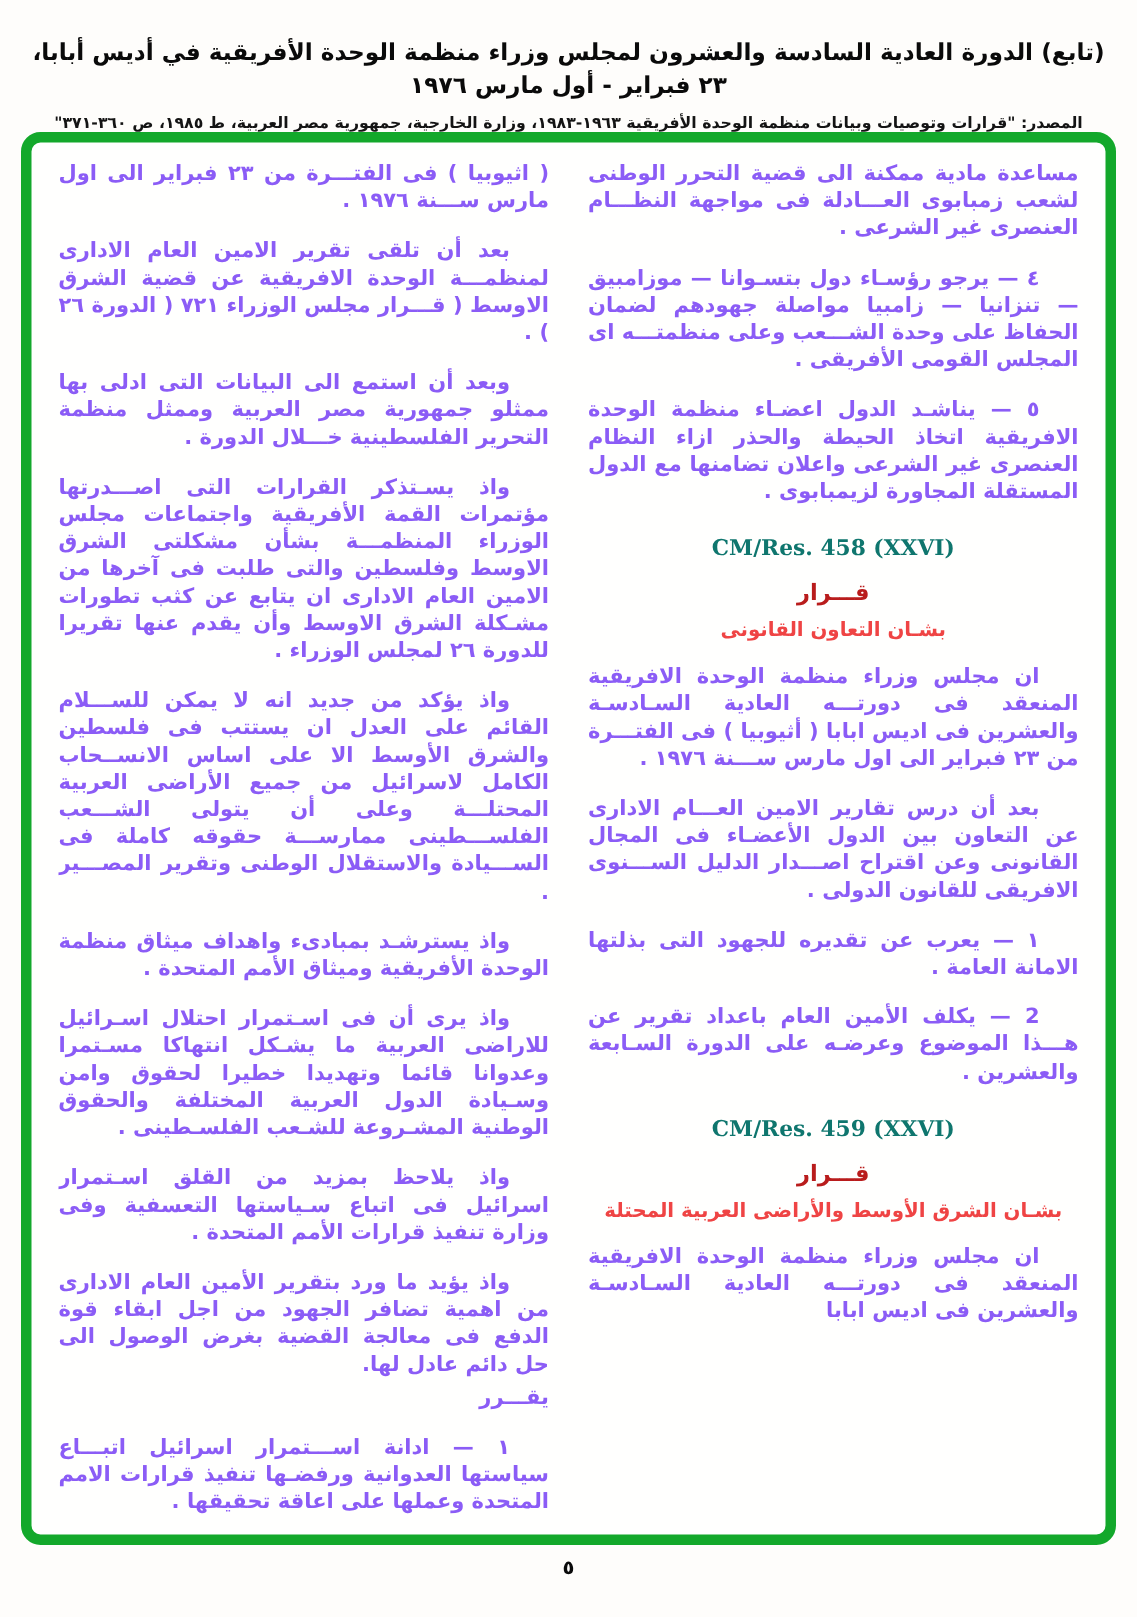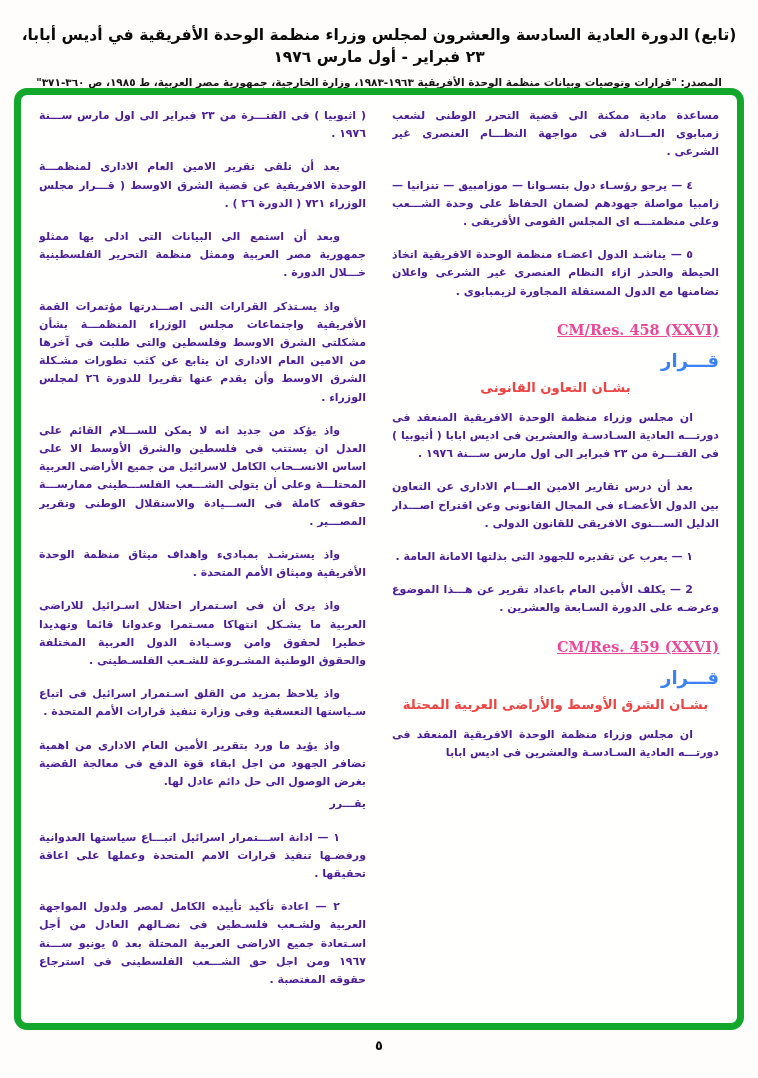--- a/index.html
+++ b/index.html
@@ -30,35 +30,35 @@
     border:7px solid #13a82b;
     border-radius:13px;
     background:#fffffe;
     padding:12px 18px 10px 18px;
     overflow:hidden;
   }
   .cols{display:flex;direction:rtl;gap:26px;height:100%;}
   .col{width:327px;direction:rtl;overflow:hidden;}
 
   .para{
-    font-size:11px;font-weight:bold;line-height:18.2px;
-    text-align:justify;margin:0 0 15px 0;color:#4c1d95;
+    font-size:14px;font-weight:bold;line-height:18.2px;
+    text-align:justify;margin:0 0 15px 0;color:#8b5cf6;
   }
   .para.indent{text-indent:26px;}
   .para.align-left{text-align:right;margin-top:-11px;}
 
   .ref{
-    direction:ltr;text-align:right;
+    direction:ltr;text-align:center;
     font-family:"DejaVu Serif", serif;
     font-size:14.5px;font-weight:bold;
-    margin:20px 0 12px 0;color:#ec4899;text-decoration:underline;
+    margin:20px 0 12px 0;color:#0f766e;
   }
   .qarar{
-    text-align:right;font-size:18px;font-weight:bold;
-    margin:4px 0 9px 0;color:#3b82f6;
+    text-align:center;font-size:15px;font-weight:bold;
+    margin:4px 0 9px 0;color:#b91c1c;
   }
   .subject{
     text-align:center;font-size:13.2px;font-weight:bold;
     margin:0 0 14px 0;color:#ef4444;
   }
 
   
   .footer{
     position:absolute;left:0;top:1038px;width:758px;
     text-align:center;font-size:13px;font-weight:bold;color:#0a0a0a;

